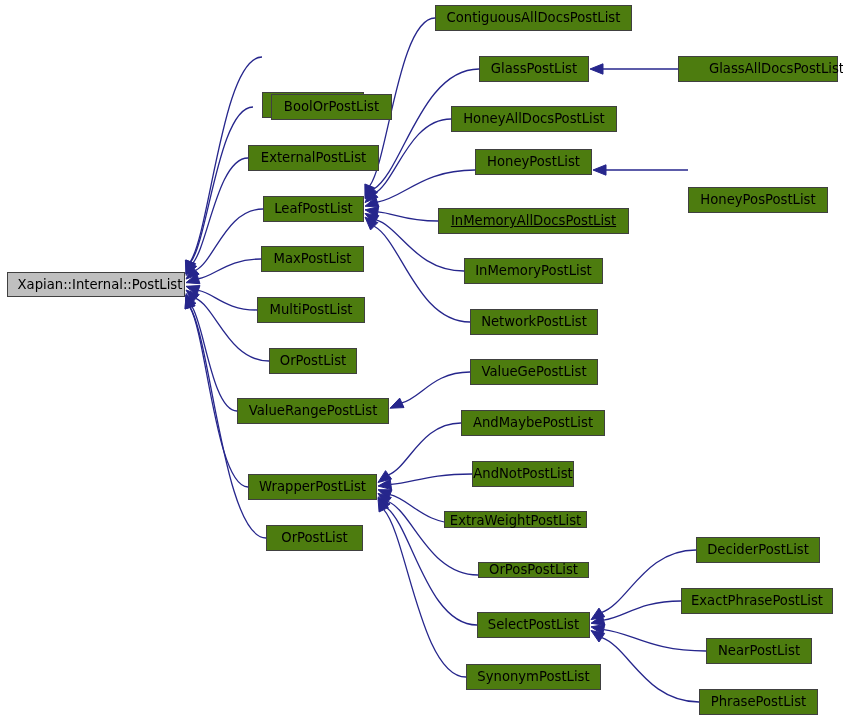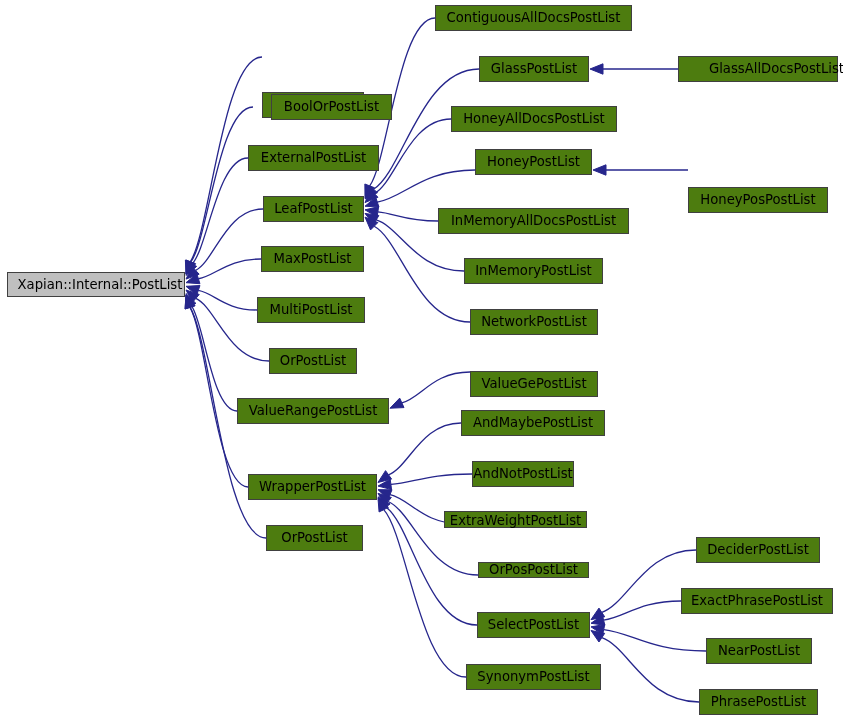--- a/index.html
+++ b/index.html
@@ -177,30 +177,30 @@
     </div>
     <div class="node" style="left: 479px; top: 56px; width: 110px; height: 26px;">
       <span>GlassPostList</span>
     </div>
     <div class="node" style="left: 451px; top: 106px; width: 166px; height: 26px;">
       <span>HoneyAllDocsPostList</span>
     </div>
     <div class="node" style="left: 475px; top: 149px; width: 117px; height: 26px;">
       <span>HoneyPostList</span>
     </div>
-    <div class="node" style="left: 438px; top: 208px; width: 191px; height: 26px;">
+    <div class="node" style="left: 438px; top: 208px; width: 191px; height: 26px; text-decoration: underline;">
       <span>InMemoryAllDocsPostList</span>
     </div>
     <div class="node" style="left: 464px; top: 258px; width: 139px; height: 26px;">
       <span>InMemoryPostList</span>
     </div>
     <div class="node" style="left: 470px; top: 309px; width: 128px; height: 26px;">
       <span>NetworkPostList</span>
     </div>
-    <div class="node" style="left: 470px; top: 359px; width: 128px; height: 26px; margin-top: 12px;">
+    <div class="node" style="left: 470px; top: 359px; width: 128px; height: 26px;">
       <span>ValueGePostList</span>
     </div>
     <div class="node" style="left: 461px; top: 410px; width: 144px; height: 26px;">
       <span>AndMaybePostList</span>
     </div>
     <div class="node" style="left: 472px; top: 461px; width: 102px; height: 26px;">
       <span>AndNotPostList</span>
     </div>
     <div class="node" style="left: 444px; top: 511px; width: 143px; height: 17px; align-items: flex-end;">
       <span>ExtraWeightPostList</span>

